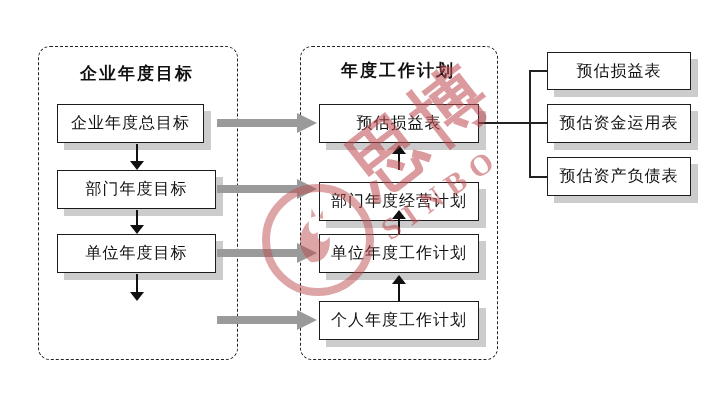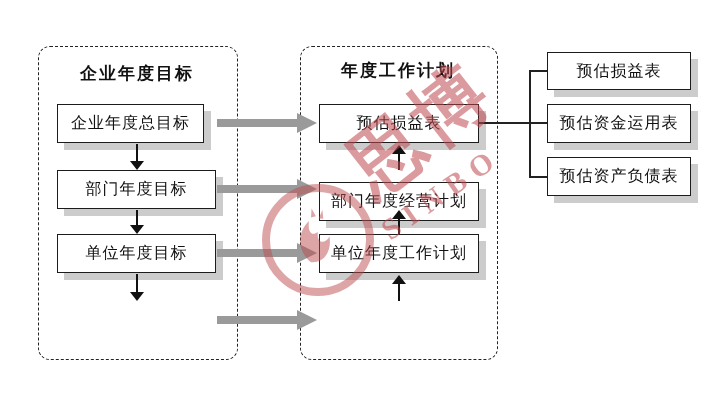--- a/index.html
+++ b/index.html
@@ -107,20 +107,21 @@
     <div class="line"></div>
       <div class="head"></div>
   </div>
 
   <div class="group" style="left:300px;top:46px;width:196px;height:312px;"></div>
   <div class="group-title" style="left:300px;top:59px;width:196px;">年度工作计划</div>
 
   <div class="fbox" style="left:319px;top:104px;width:160px;height:39px;">预估损益表</div>
   <div class="fbox" style="left:319px;top:170px;width:160px;height:39px;margin-top:12px;">部门年度经营计划</div>
   <div class="fbox" style="left:319px;top:234px;width:160px;height:39px;">单位年度工作计划</div>
+  <div class="fbox" style="left:319px;top:301px;width:160px;height:39px;">个人年度工作计划</div>
 
   <div class="varrow up" style="left:392px;top:145px;height:25px;">
     <div class="line"></div>
       <div class="head"></div>
   </div>
   <div class="varrow up" style="left:392px;top:210px;height:24px;">
     <div class="line"></div>
       <div class="head"></div>
   </div>
   <div class="varrow up" style="left:392px;top:275px;height:26px;">

